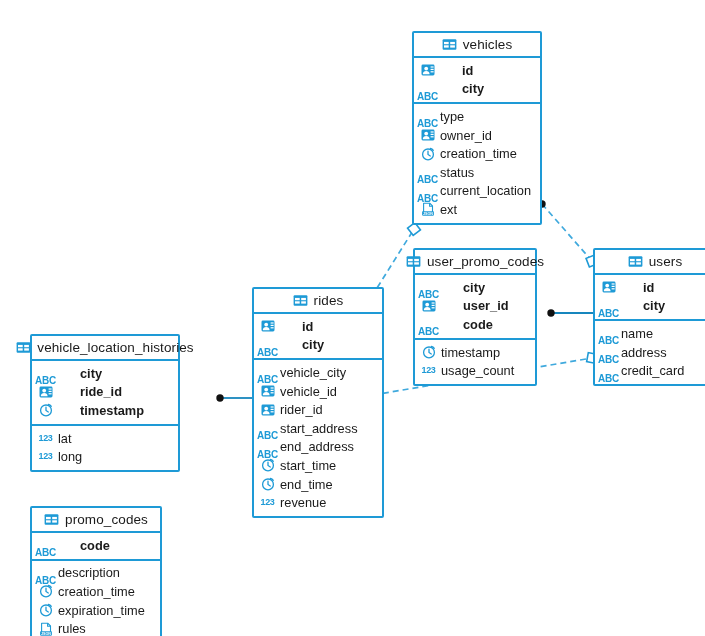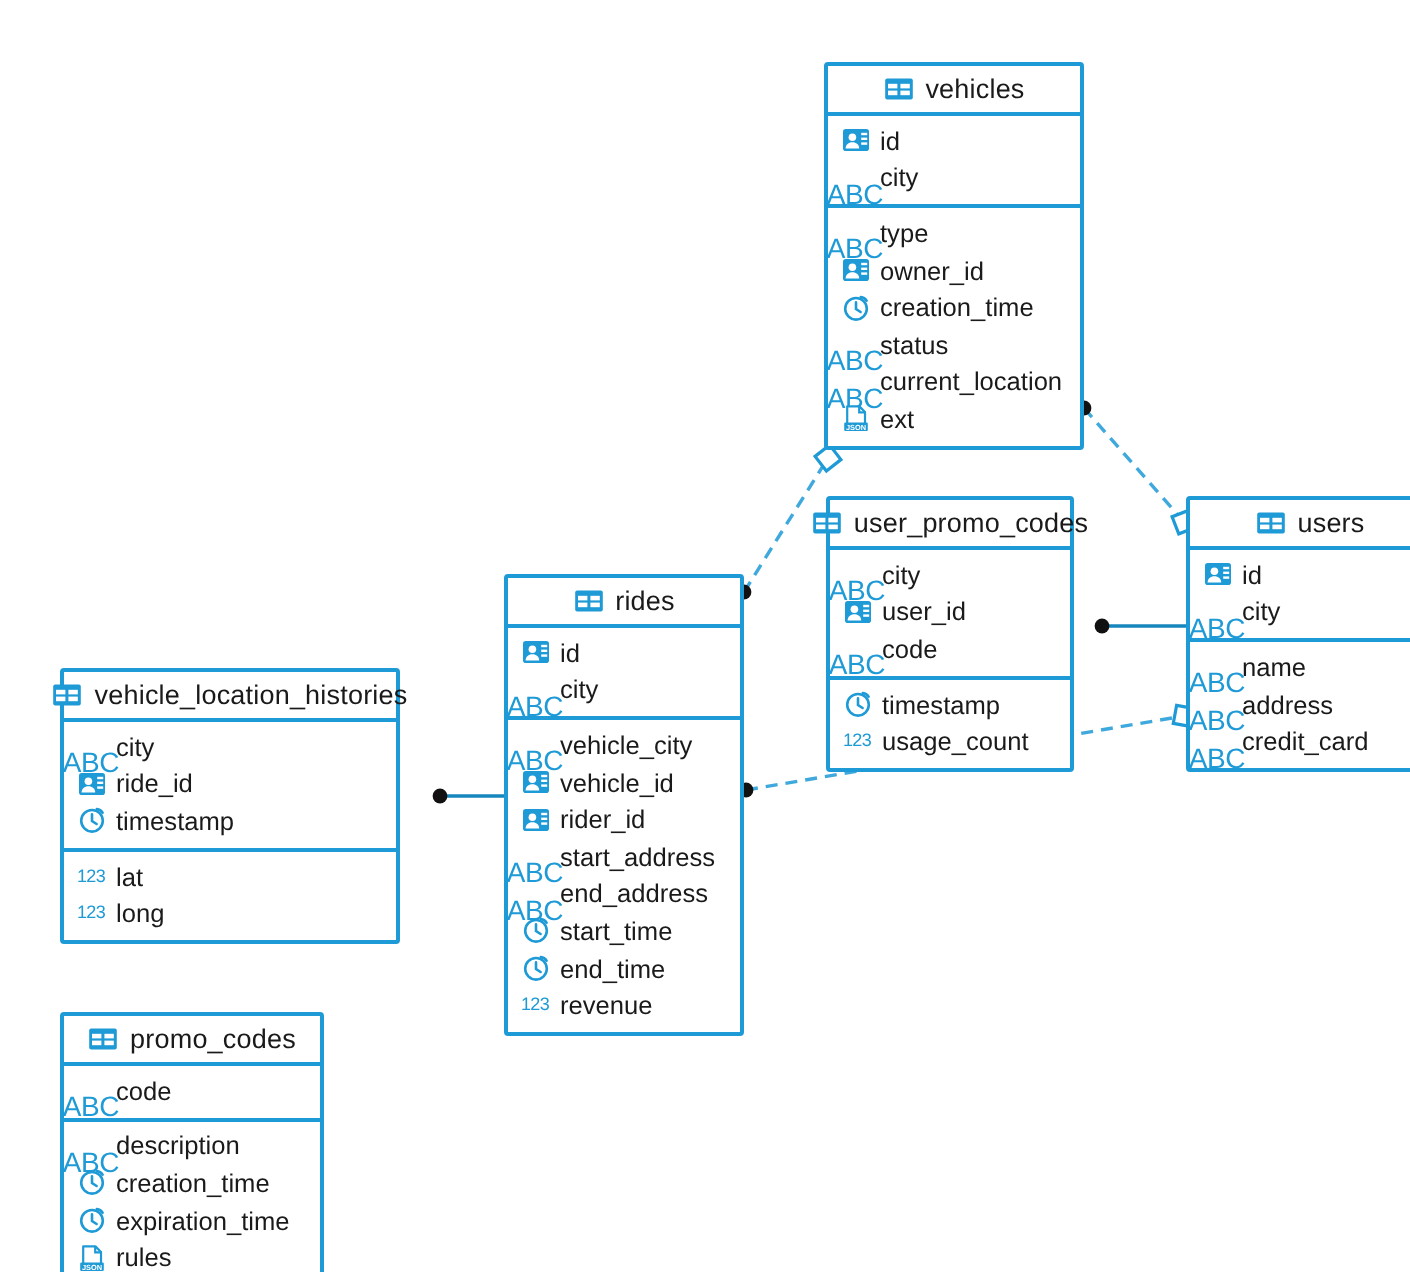--- a/index.html
+++ b/index.html
@@ -30,35 +30,35 @@
   .tbl-title{
     font-size:13.5px;color:#1a1a1a;white-space:nowrap;letter-spacing:0.1px;
   }
   .tbl-section{padding:3px 0 4px 0;}
   .tbl-section + .tbl-section{border-top:2px solid #1e9ad6;}
   .tbl-row{
     display:flex;align-items:center;gap:5px;
     height:18.6px;padding:0 6px;white-space:nowrap;
   }
   .col-name{font-size:12.8px;color:#1a1a1a;}
-  .col-key .col-name{font-weight:normal;}
+  .col-key .col-name{font-weight:bold;margin-left:22px;}
 
   
   .ic{
     width:15px;height:15px;flex:0 0 15px;
     display:inline-flex;align-items:center;justify-content:center;
   }
   .ic svg{display:block;}
   .ic-text{
-    font-size:14px;font-weight:normal;color:#1e9ad6;
+    font-size:10px;font-weight:bold;color:#1e9ad6;
     font-family:"Liberation Sans","DejaVu Sans",sans-serif;
     letter-spacing:-0.2px;line-height:1;margin-top:16px;
   }
   .ic-num{
-    font-size:9px;font-weight:normal;color:#1e9ad6;
+    font-size:9px;font-weight:bold;color:#1e9ad6;
     font-family:"Liberation Sans","DejaVu Sans",sans-serif;
     letter-spacing:-0.3px;line-height:1;
   }
 </style>
 </head>
 <body>
 
 <div id="canvas">
   <svg id="edges" viewBox="0 0 705 636" xmlns="http://www.w3.org/2000/svg">
       <g>
@@ -281,21 +281,21 @@
           <span class="col-name">address</span>
         </div>
         <div class="tbl-row">
           <span class="ic">
             <span class="ic-text">ABC</span>
           </span>
           <span class="col-name">credit_card</span>
         </div>
       </div>
     </div>
-    <div class="table-node" style="left: 252px; top: 287px; width: 120px;">
+    <div class="table-node" style="left: 252px; top: 287px; width: 132px;">
       <div class="tbl-header">
         <span class="ic">
           <svg width="15" height="13" viewBox="0 0 15 13">
             <rect x="0.6" y="1.2" width="13.8" height="10.6" rx="1" fill="#1e9ad6"></rect>
             <rect x="2" y="3.9" width="4.7" height="2.3" fill="#ffffff"></rect>
             <rect x="8.2" y="3.9" width="4.7" height="2.3" fill="#ffffff"></rect>
             <rect x="2" y="7.3" width="4.7" height="2.3" fill="#ffffff"></rect>
             <rect x="8.2" y="7.3" width="4.7" height="2.3" fill="#ffffff"></rect>
           </svg>
         </span>
@@ -388,21 +388,21 @@
           <span class="col-name">end_time</span>
         </div>
         <div class="tbl-row">
           <span class="ic">
             <span class="ic-num">123</span>
           </span>
           <span class="col-name">revenue</span>
         </div>
       </div>
     </div>
-    <div class="table-node" style="left: 30px; top: 334px; width: 170px;">
+    <div class="table-node" style="left: 30px; top: 334px; width: 150px;">
       <div class="tbl-header">
         <span class="ic">
           <svg width="15" height="13" viewBox="0 0 15 13">
             <rect x="0.6" y="1.2" width="13.8" height="10.6" rx="1" fill="#1e9ad6"></rect>
             <rect x="2" y="3.9" width="4.7" height="2.3" fill="#ffffff"></rect>
             <rect x="8.2" y="3.9" width="4.7" height="2.3" fill="#ffffff"></rect>
             <rect x="2" y="7.3" width="4.7" height="2.3" fill="#ffffff"></rect>
             <rect x="8.2" y="7.3" width="4.7" height="2.3" fill="#ffffff"></rect>
           </svg>
         </span>

